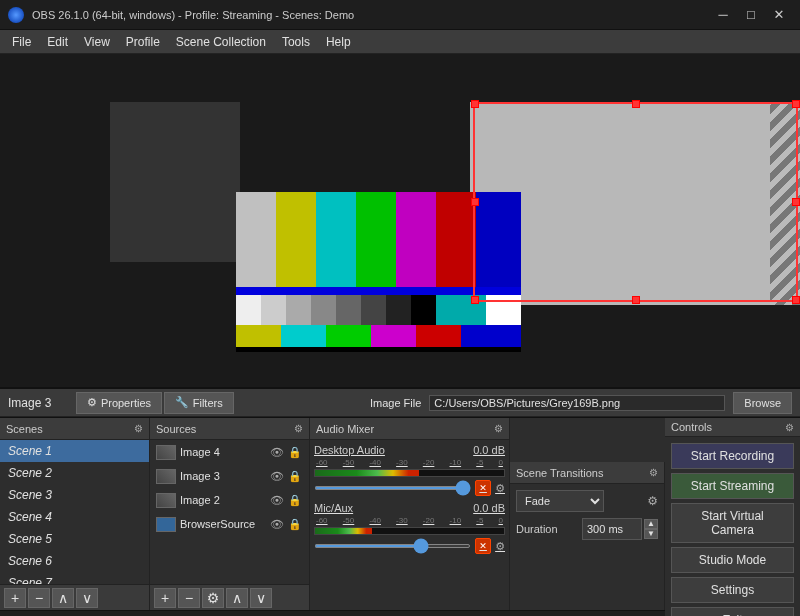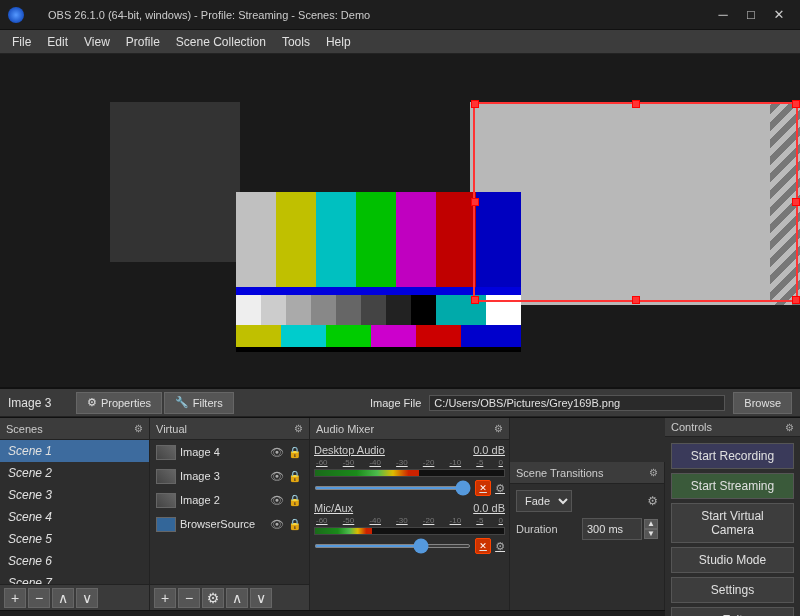--- a/index.html
+++ b/index.html
@@ -20,21 +20,21 @@
       height: 30px;
       display: flex;
       align-items: center;
       padding: 0 8px;
       justify-content: space-between;
       border-bottom: 1px solid #111;
     }
     .title-bar-left {
       display: flex;
       align-items: center;
-      gap: 24px;
+      gap: 8px;
     }
     .title-bar-text {
       font-size: 11px;
       color: #ccc;
     }
     .title-bar-controls {
       display: flex;
       gap: 2px;
     }
     .title-btn {
@@ -359,21 +359,21 @@
     .transition-label {
       font-size: 11px;
       color: #ccc;
     }
     .transition-select {
       background: #3a3a3a;
       border: 1px solid #555;
       color: #e0e0e0;
       font-size: 11px;
       padding: 1px 4px;
-      width: 56px;
+      width: 88px;
       height: 22px;
     }
     .spinner-group {
       display: flex;
       align-items: center;
       gap: 2px;
     }
     .spinner-input {
       background: #3a3a3a;
       border: 1px solid #555;
@@ -627,21 +627,21 @@
     <div class="panel-footer">
       <button class="footer-btn">+</button>
       <button class="footer-btn">−</button>
       <button class="footer-btn">∧</button>
       <button class="footer-btn">∨</button>
     </div>
   </div>
 
   <div class="panel sources-panel">
     <div class="panel-header">
-      <span class="panel-header-title">Virtual</span>
+      <span class="panel-header-title">Sources</span>
       <span class="panel-header-icon">⚙</span>
     </div>
     <div class="source-list">
       <div class="source-item">
         <div class="source-thumb image"></div>
         <span class="source-text">Image 4</span>
         <div class="source-actions">
           <button class="icon-btn">👁</button>
           <button class="icon-btn">🔒</button>
         </div>

